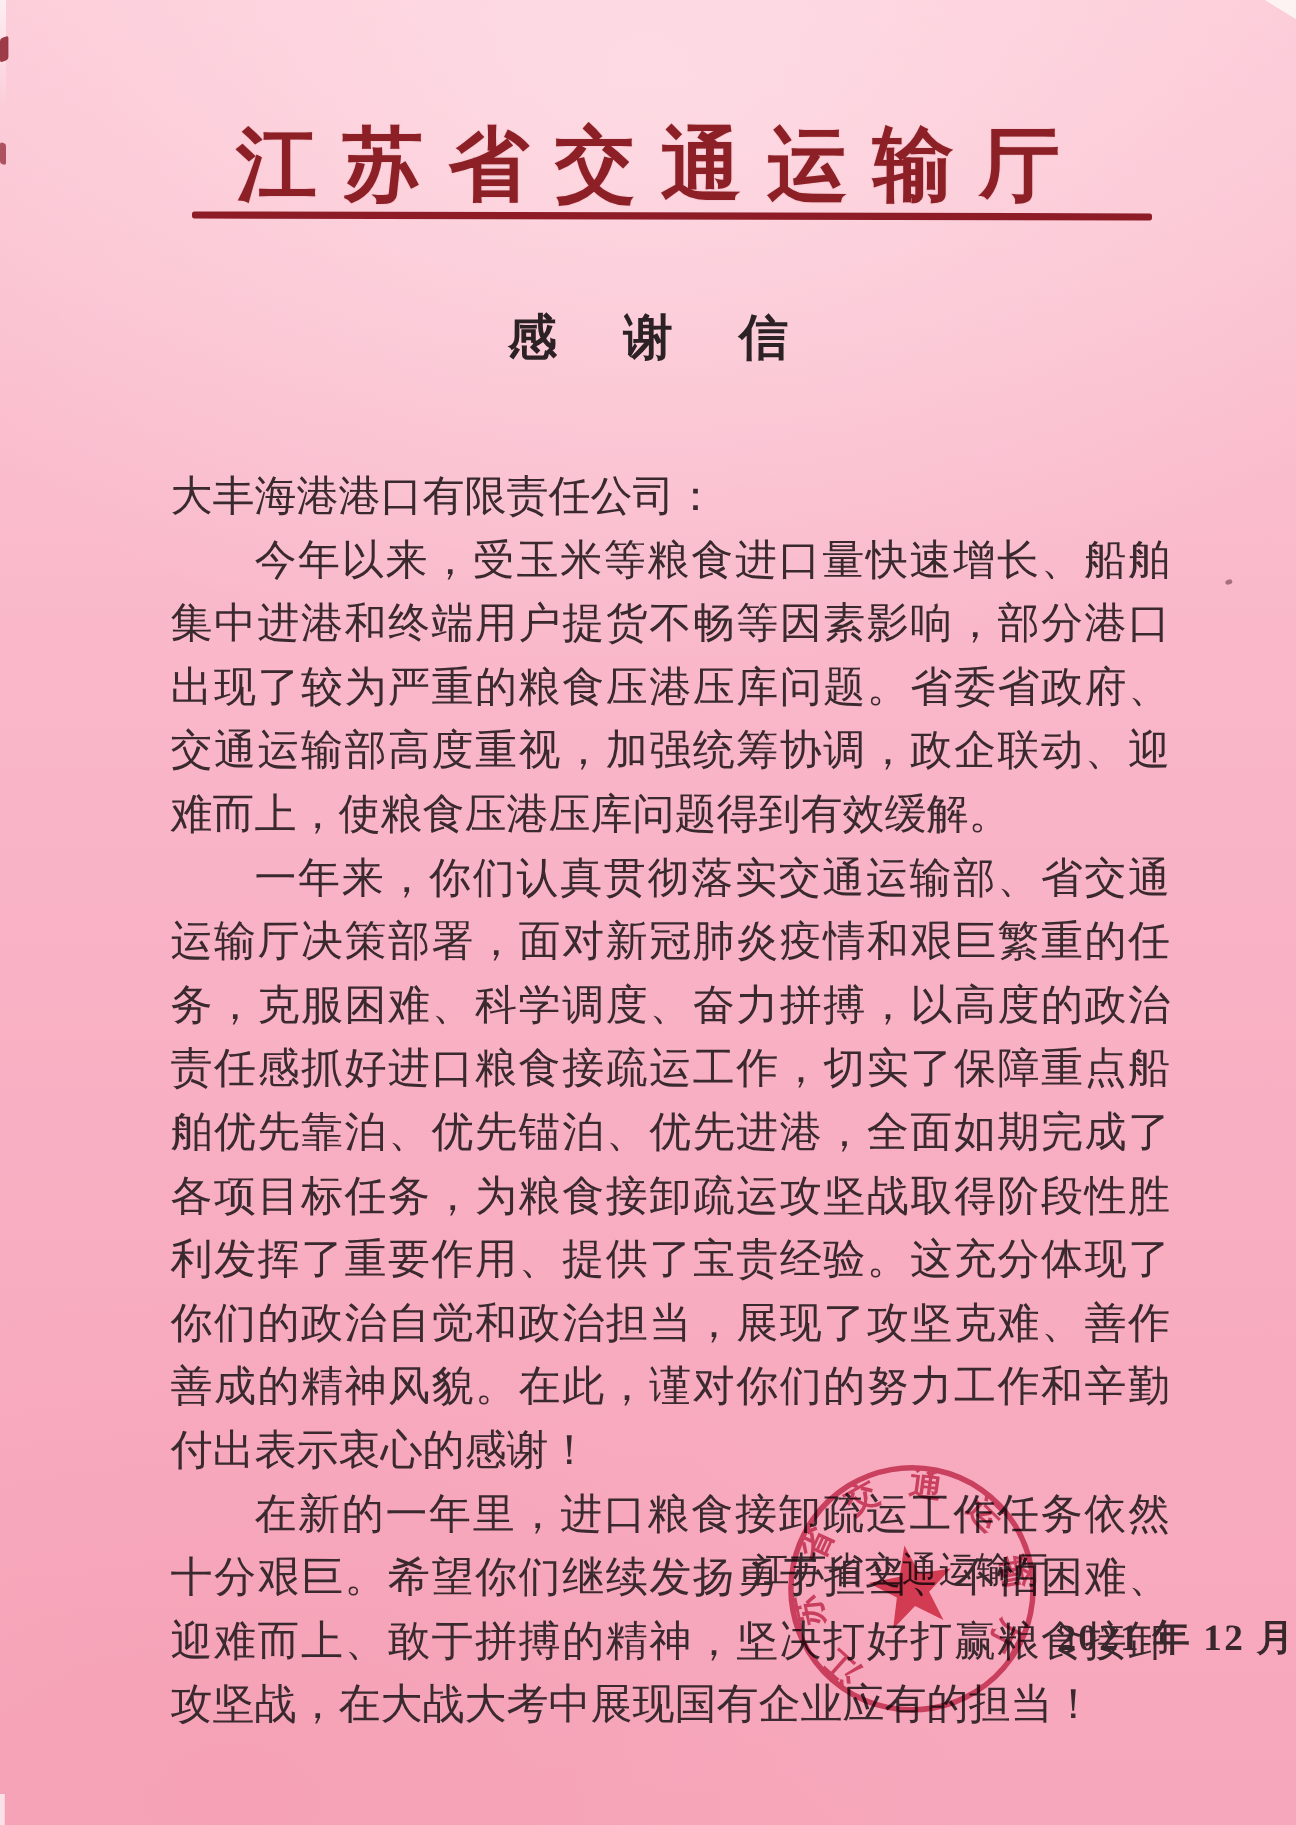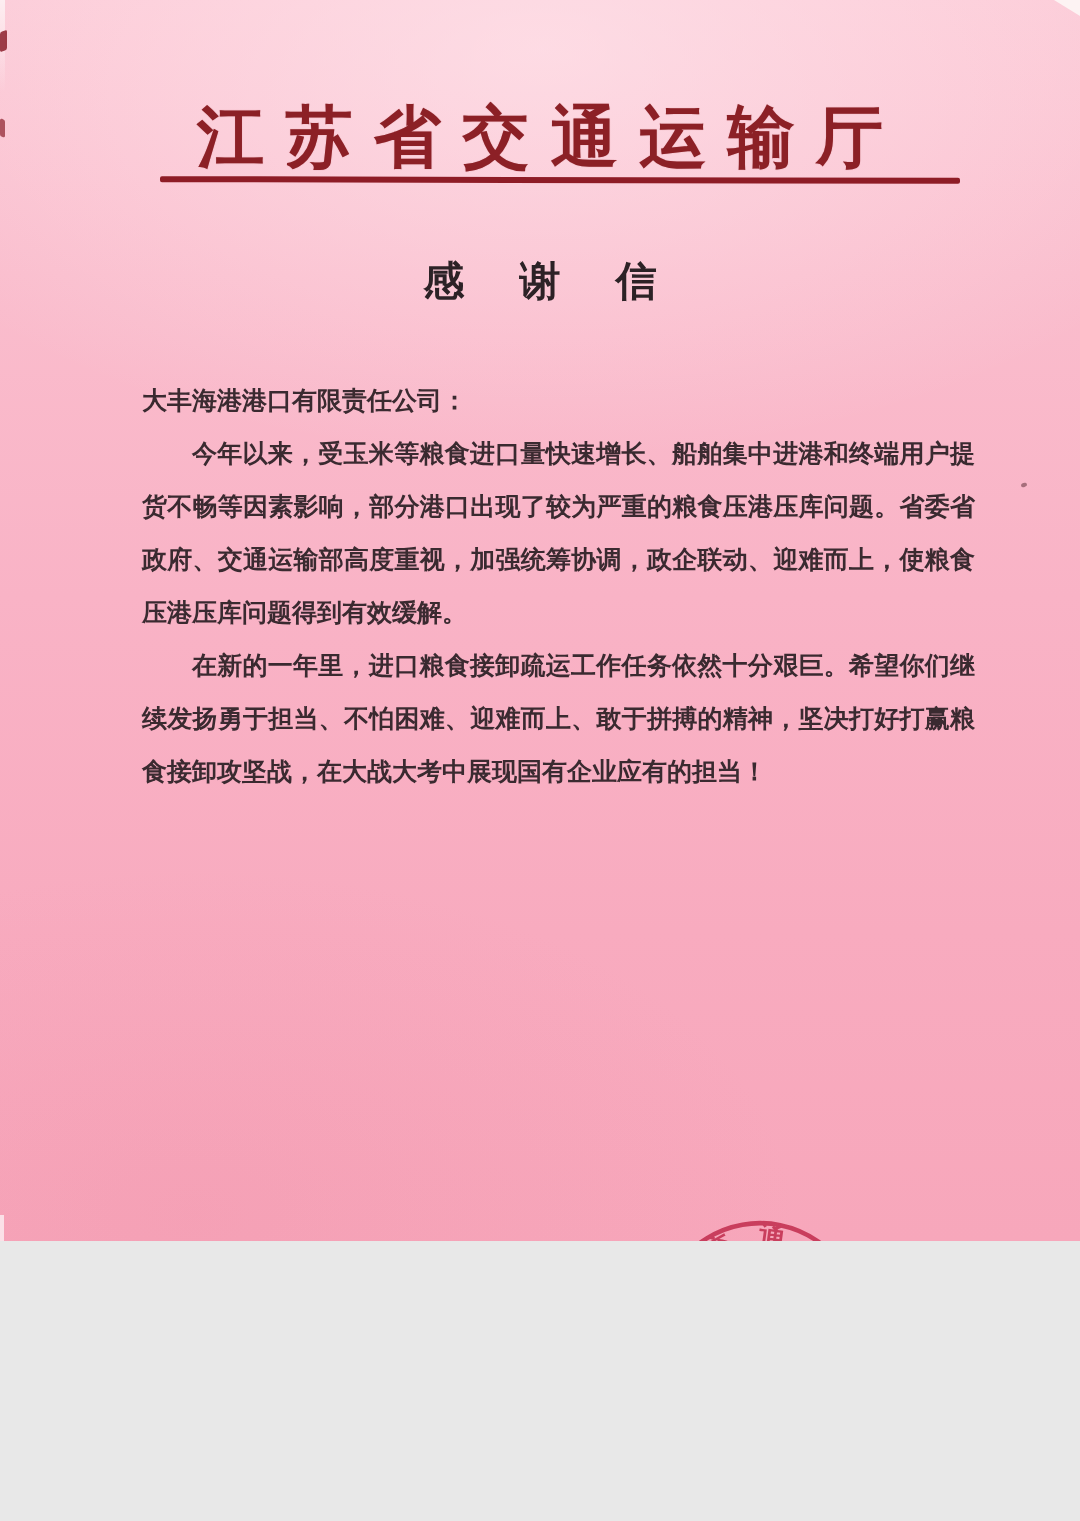--- a/index.html
+++ b/index.html
@@ -1,18 +1,18 @@
 <!DOCTYPE html>
 <html><head>
 <meta charset="utf-8">
 <style>
   html,body{margin:0;padding:0;background:#e8e8e8;}
   .page{
     position:relative;
-    width:1080px;height:1241px;
+    width:1080px;height:1521px;
     margin:0 auto;
     overflow:hidden;
     font-family:"Liberation Serif","DejaVu Serif",serif;
     background:
       radial-gradient(115% 55% at 50% 4%, rgba(255,236,241,.55) 0%, rgba(255,236,241,0) 60%),
       radial-gradient(80% 40% at 18% 98%, rgba(235,130,156,.18) 0%, rgba(235,130,156,0) 70%),
       linear-gradient(180deg,#fcc9d6 0%, #fabdcd 22%, #f9b3c6 48%, #f8abbf 75%, #f7a7bb 100%);
   }
   
   .letterhead{
@@ -35,26 +35,26 @@
     position:absolute;top:254px;left:0;width:100%;
     text-align:center;
     font-size:41px;font-weight:bold;
     letter-spacing:.55em;text-indent:.55em;
     color:#2c2226;
     white-space:nowrap;
     font-family:Liberation Serif, serif;
   }
   
   .body-text{
-    position:absolute;top:374px;left:142px;width:833px;
-    font-size:25px;line-height:53px;
+    position:absolute;top:387px;left:142px;width:833px;
+    font-size:35px;line-height:53px;
     color:#3a2a30;
     text-align:justify;
     text-justify:inter-ideograph;
-    font-weight:700;
+    font-weight:400;
   }
   .body-text p{margin:0;text-indent:2em;}
   .body-text .salutation{text-indent:0;}
   
   .signature{
     position:absolute;top:1288px;left:0;width:1080px;
     text-align:right;padding-right:205px;box-sizing:border-box;
     font-size:30px;color:#38282e;font-weight:500;
     letter-spacing:.03em;white-space:nowrap;
   }
@@ -111,20 +111,21 @@
   <div class="corner-bl"></div>
 
   <div class="letterhead">江苏省交通运输厅</div>
   <div class="rule"></div>
 
   <div class="doc-title">感 谢 信</div>
 
   <div class="body-text">
     <p class="salutation">大丰海港港口有限责任公司：</p>
     <p>今年以来，受玉米等粮食进口量快速增长、船舶集中进港和终端用户提货不畅等因素影响，部分港口出现了较为严重的粮食压港压库问题。省委省政府、交通运输部高度重视，加强统筹协调，政企联动、迎难而上，使粮食压港压库问题得到有效缓解。</p>
+    <p>一年来，你们认真贯彻落实交通运输部、省交通运输厅决策部署，面对新冠肺炎疫情和艰巨繁重的任务，克服困难、科学调度、奋力拼搏，以高度的政治责任感抓好进口粮食接疏运工作，切实了保障重点船舶优先靠泊、优先锚泊、优先进港，全面如期完成了各项目标任务，为粮食接卸疏运攻坚战取得阶段性胜利发挥了重要作用、提供了宝贵经验。这充分体现了你们的政治自觉和政治担当，展现了攻坚克难、善作善成的精神风貌。在此，谨对你们的努力工作和辛勤付出表示衷心的感谢！</p>
     <p>在新的一年里，进口粮食接卸疏运工作任务依然十分艰巨。希望你们继续发扬勇于担当、不怕困难、迎难而上、敢于拼搏的精神，坚决打好打赢粮食接卸攻坚战，在大战大考中展现国有企业应有的担当！</p>
   </div>
 
   <div class="signature">江苏省交通运输厅</div>
   <div class="sign-date">2021 年 12 月</div>
 
   <svg class="seal" viewBox="0 0 210 212">
     <circle cx="105" cy="106" r="99" fill="none" stroke="#c84368" stroke-width="4.5"></circle>
     <path id="sealArc" d="M 55.5 165 A 77 77 0 1 1 154.5 165" fill="none"></path>
     <text font-size="27" fill="#c84368" font-weight="bold" style="font-family:&quot;Liberation Serif&quot;,&quot;DejaVu Serif&quot;,serif;">

